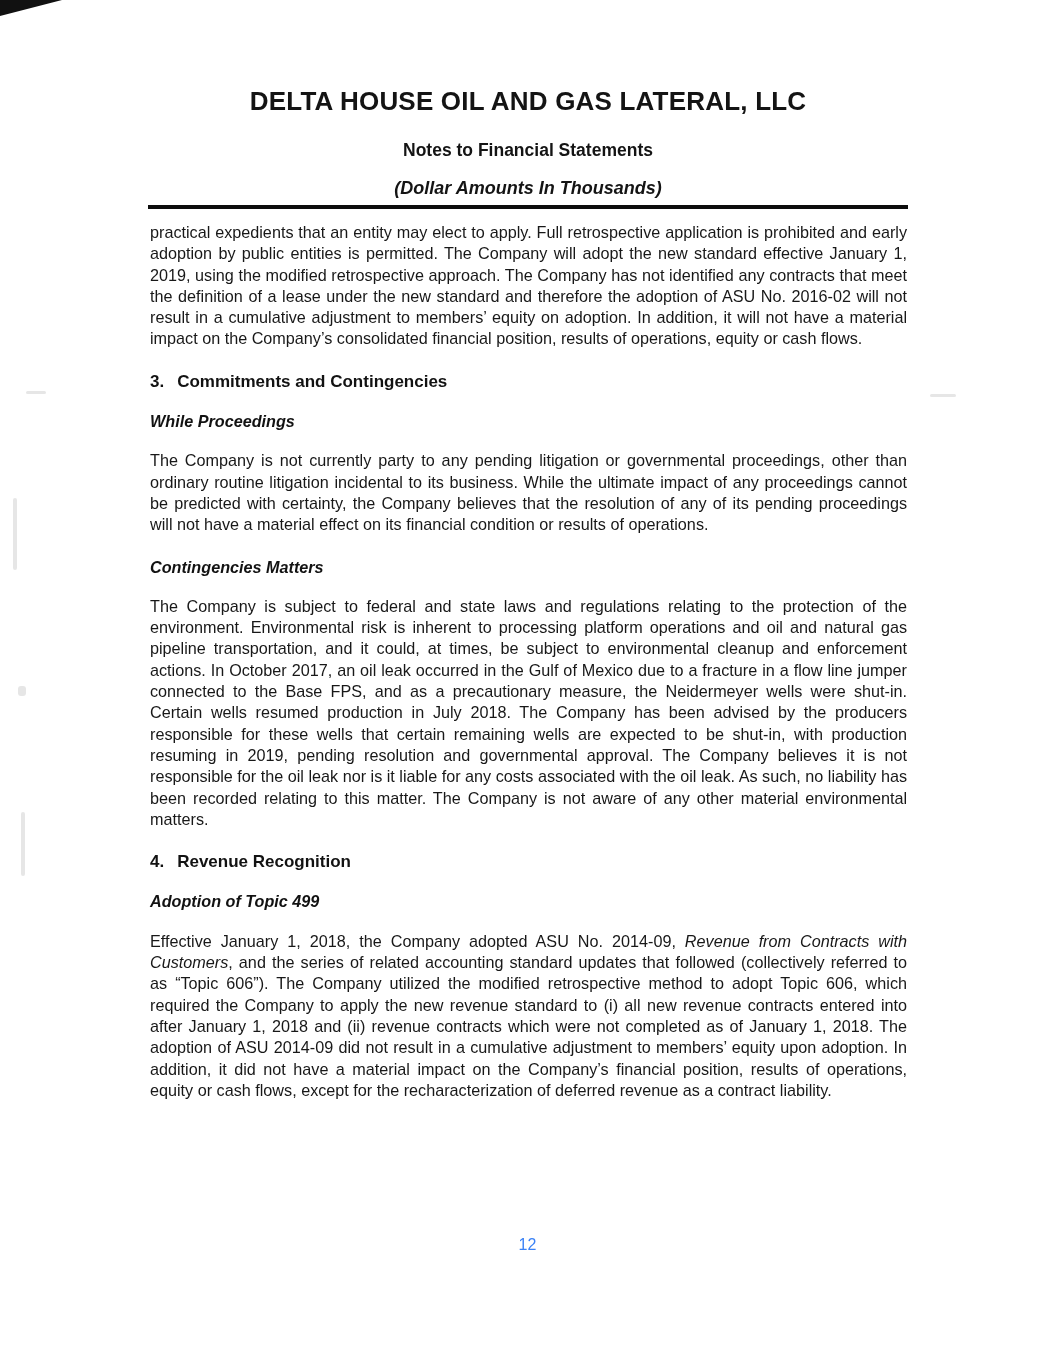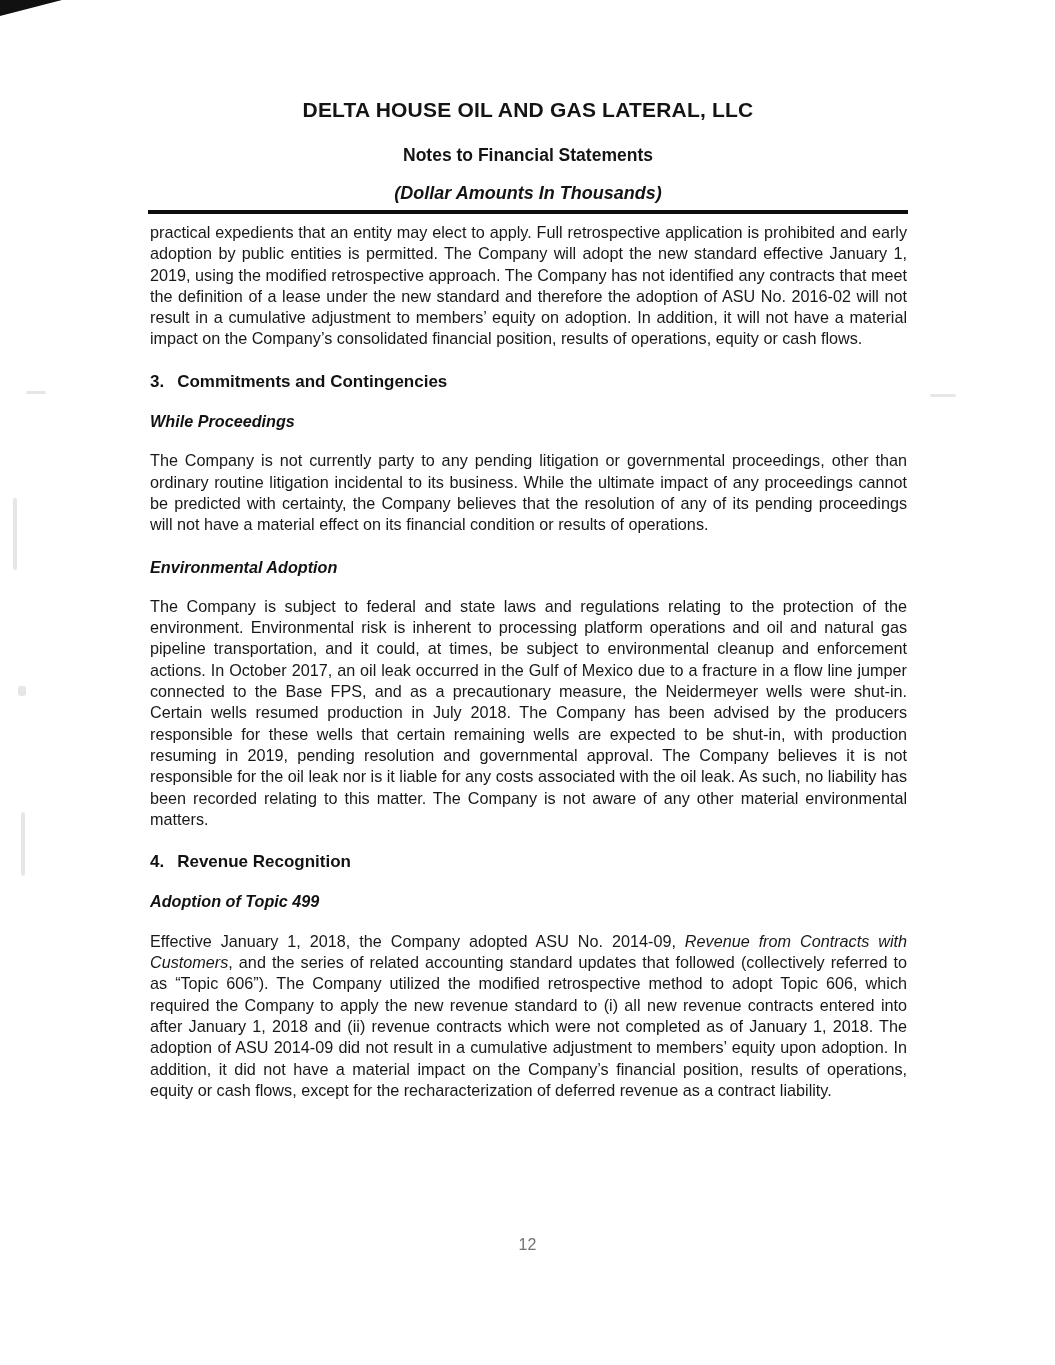--- a/index.html
+++ b/index.html
@@ -32,22 +32,22 @@
   }
 
   .header {
     position: absolute;
     top: 86px;
     left: 148px;
     width: 760px;
     text-align: center;
   }
   .doc-title {
-    margin: 12px;
-    font-size: 21px;
+    margin: 0;
+    font-size: 26px;
     font-weight: bold;
     letter-spacing: 0.2px;
     color: #141414;
   }
   .doc-subtitle {
     margin: 23px 0 0 0;
     font-size: 17.5px;
     font-weight: bold;
     color: #141414;
   }
@@ -98,21 +98,21 @@
     font-style: italic;
   }
 
   .footer {
     position: absolute;
     top: 1236px;
     left: 0;
     width: 1055px;
     text-align: center;
     font-size: 16px;
-    color: #737373;
+    color: #3b82f6;
   }
 </style>
 </head>
 <body>
 
 <div class="page">
 
   <div class="corner-fold"></div>
   <div class="artifact" style="left:26px; top:391px; width:20px; height:3px;"></div>
   <div class="artifact" style="left:13px; top:498px; width:4px; height:72px;"></div>
@@ -133,21 +133,21 @@
 
     <div class="section-heading">
       <span>3.</span>
       <span>Commitments and Contingencies</span>
     </div>
 
     <div class="subheading">While Proceedings</div>
 
     <p>The Company is not currently party to any pending litigation or governmental proceedings, other than ordinary routine litigation incidental to its business.  While the ultimate impact of any proceedings cannot be predicted with certainty, the Company believes that the resolution of any of its pending proceedings will not have a material effect on its financial condition or results of operations.</p>
 
-    <div class="subheading">Environmental Adoption</div>
+    <div class="subheading">Contingencies Matters</div>
 
     <p>The Company is subject to federal and state laws and regulations relating to the protection of the environment.  Environmental risk is inherent to processing platform operations and oil and natural gas pipeline transportation, and it could, at times, be subject to environmental cleanup and enforcement actions.  In October 2017, an oil leak occurred in the Gulf of Mexico due to a fracture in a flow line jumper connected to the Base FPS, and as a precautionary measure, the Neidermeyer wells were shut-in.  Certain wells resumed production in July 2018.  The Company has been advised by the producers responsible for these wells that certain remaining wells are expected to be shut-in, with production resuming in 2019, pending resolution and governmental approval.  The Company believes it is not responsible for the oil leak nor is it liable for any costs associated with the oil leak.  As such, no liability has been recorded relating to this matter.  The Company is not aware of any other material environmental matters.</p>
 
     <div class="section-heading">
       <span>4.</span>
       <span>Revenue Recognition</span>
     </div>
 
     <div class="subheading">Adoption of Topic 499</div>
 

